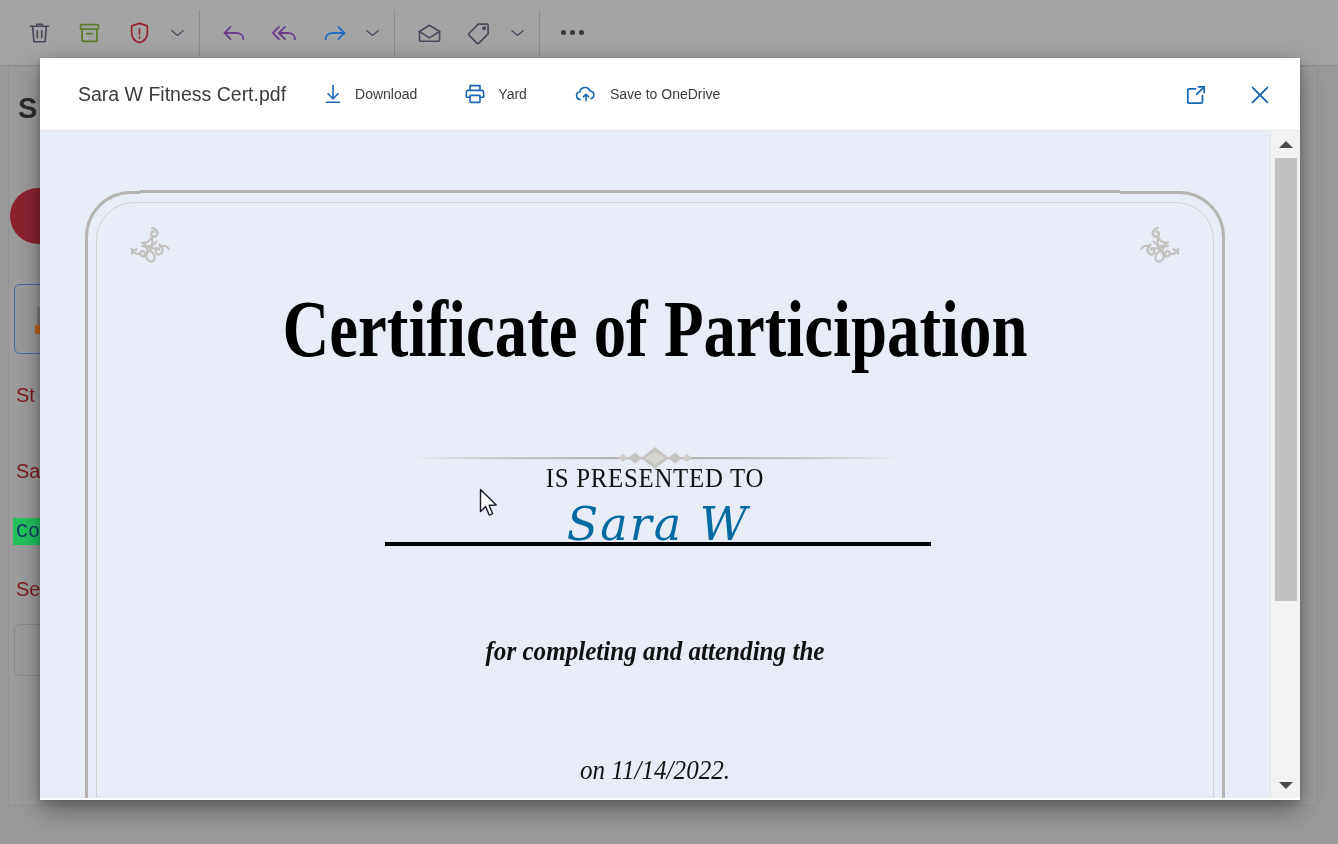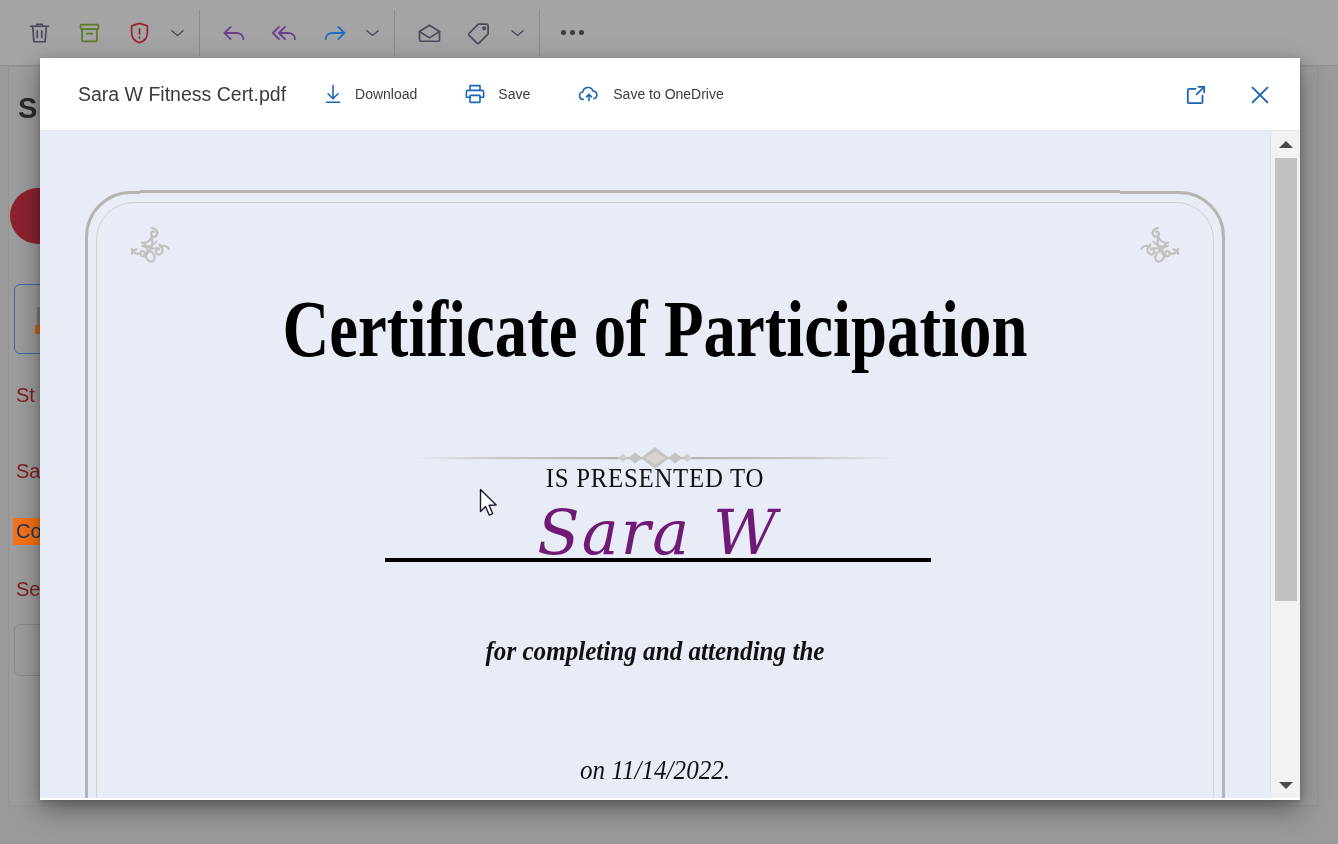--- a/index.html
+++ b/index.html
@@ -119,23 +119,24 @@
   }
   .bg-line {
     position: absolute;
     left: 16px;
     font-size: 20px;
     color: #7f1d1d;
     white-space: nowrap;
   }
   .bg-line.sel {
     color: #17386b;
-    background: #f97316;
+    background: #22c55e;
     padding: 2px 3px;
     left: 13px;
+    font-family: Liberation Mono, monospace;
   }
   .bg-box {
     position: absolute;
     left: 14px; top: 558px;
     width: 150px; height: 52px;
     border: 1px solid #8a8a8a;
     border-radius: 6px;
   }
 
   
@@ -298,23 +299,23 @@
   .name-block {
     position: absolute;
     left: 345px;
     top: 370px;
     width: 546px;
     text-align: center;
   }
   .name-script {
     font-family: "DejaVu Serif", serif;
     font-style: italic;
-    font-size: 62px;
+    font-size: 46px;
     line-height: 1.02;
-    color: #701a75;
+    color: #0369a1;
     white-space: nowrap;
     letter-spacing: 2px;
   }
   .rule-black {
     height: 4px;
     background: #000000;
     margin-top: -6px;
   }
 
   .subtext {
@@ -534,21 +535,21 @@
       </div>
 
       <div class="hdr-action">
         <span>
           <svg width="24" height="24" viewBox="0 0 24 24" fill="none" stroke="#1a66b3" stroke-width="1.6" stroke-linecap="round" stroke-linejoin="round">
             <path d="M7 8.4V3.6h10v4.8"></path>
             <path d="M5 8.4h14a1.6 1.6 0 011.6 1.6v5.2H17M7 15.2H3.4V10A1.6 1.6 0 015 8.4"></path>
             <rect x="7" y="13.4" width="10" height="7" rx="0.6"></rect>
           </svg>
         </span>
-        <span class="lbl">Save</span>
+        <span class="lbl">Yard</span>
       </div>
 
       <div class="hdr-action">
         <span>
           <svg width="26" height="24" viewBox="0 0 26 24" fill="none" stroke="#1a66b3" stroke-width="1.6" stroke-linecap="round" stroke-linejoin="round">
             <path d="M7.2 17.4a3.7 3.7 0 01-.4-7.37 5.3 5.3 0 0110.2-1.1 3.9 3.9 0 011.2 7.6l-.3.05"></path>
             <path d="M13 18.6v-6.1"></path>
               <path d="M10.4 14.8L13 12.3l2.6 2.5"></path>
           </svg>
         </span>

